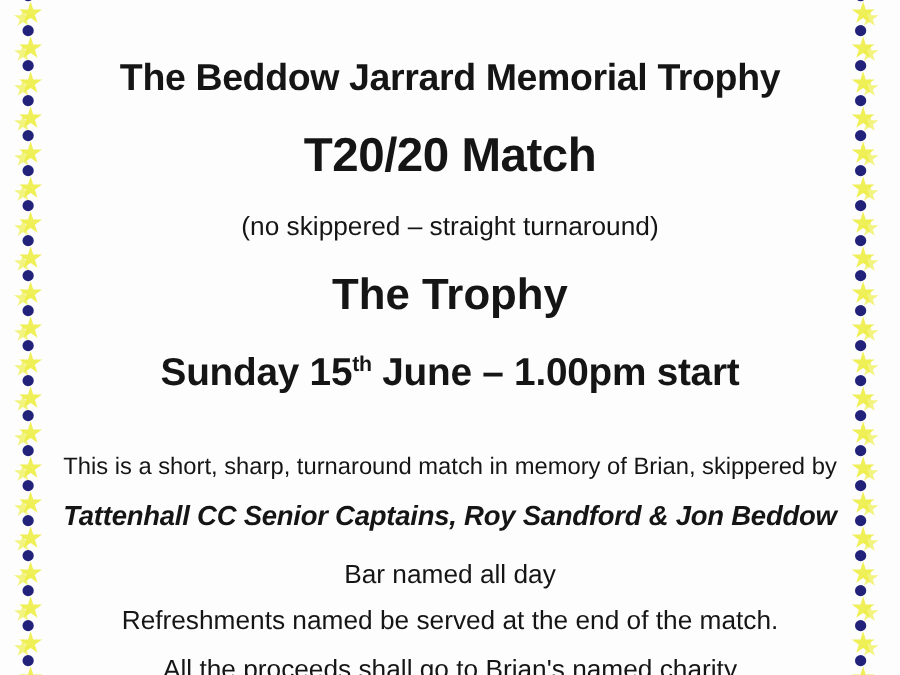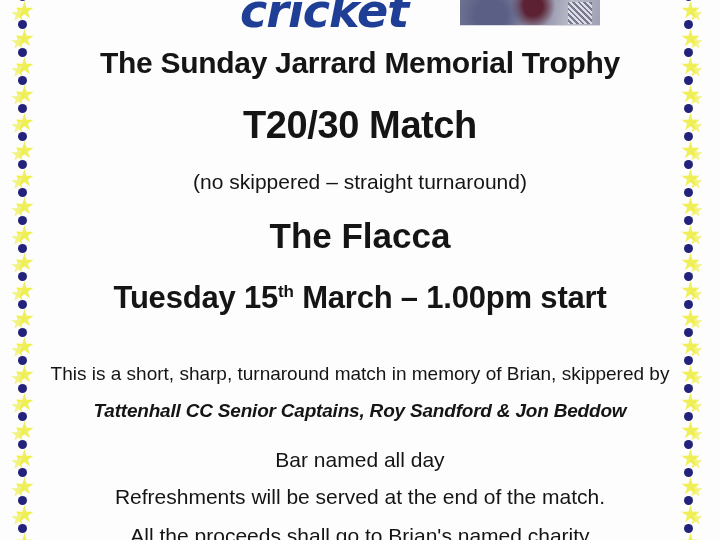--- a/index.html
+++ b/index.html
@@ -165,21 +165,21 @@
   }
   #memory-line {
     position: absolute;
     top: 363px;
     font-size: 19px;
     font-weight: normal;
   }
   #captains-line {
     position: absolute;
     top: 400px;
-    font-size: 19px;
+    font-size: 22px;
     font-weight: bold;
     font-style: italic;
     letter-spacing: -0.2px;
   }
   #bar-line {
     position: absolute;
     top: 448px;
     font-size: 21px;
     font-weight: normal;
   }
@@ -400,45 +400,39 @@
         <div class="star" style="background: rgb(238, 238, 74);"></div>
         <div class="dot" style="background: rgb(34, 34, 122);"></div>
       </div>
       <div class="border-unit">
         <div class="star s2" style="background: rgb(238, 238, 74);"></div>
         <div class="star" style="background: rgb(238, 238, 74);"></div>
         <div class="dot" style="background: rgb(34, 34, 122);"></div>
       </div>
     </div>
 
-  <div id="masthead">
-    <div id="logo-word">cricket</div>
-    <div id="masthead-photo">
-      <div class="photo-speck"></div>
+
+  <div id="content">
+
+    <div class="line" id="title-trophy">The Beddow Jarrard Memorial Trophy</div>
+
+    <div class="line" id="title-match">T20/20 Match</div>
+
+    <div class="line" id="subtitle-interval">(no skippered – straight turnaround)</div>
+
+    <div class="line" id="venue">The Trophy</div>
+
+    <div class="line" id="datetime">
+      <span>Sunday 15</span><sup>th</sup><span> June – 1.00pm start</span>
     </div>
-  </div>
-
-  <div id="content">
-
-    <div class="line" id="title-trophy">The Sunday Jarrard Memorial Trophy</div>
-
-    <div class="line" id="title-match">T20/30 Match</div>
-
-    <div class="line" id="subtitle-interval">(no skippered – straight turnaround)</div>
-
-    <div class="line" id="venue">The Flacca</div>
-
-    <div class="line" id="datetime">
-      <span>Tuesday 15</span><sup>th</sup><span> March – 1.00pm start</span>
-    </div>
 
     <div class="line" id="memory-line">This is a short, sharp, turnaround match in memory of Brian, skippered by</div>
 
     <div class="line" id="captains-line">Tattenhall CC Senior Captains, Roy Sandford &amp; Jon Beddow</div>
 
     <div class="line" id="bar-line">Bar named all day</div>
 
-    <div class="line" id="refreshments-line">Refreshments will be served at the end of the match.</div>
+    <div class="line" id="refreshments-line">Refreshments named be served at the end of the match.</div>
 
     <div class="line" id="clipped-line">All the proceeds shall go to Brian's named charity</div>
 
   </div>
 </div>
 
 </body></html>

